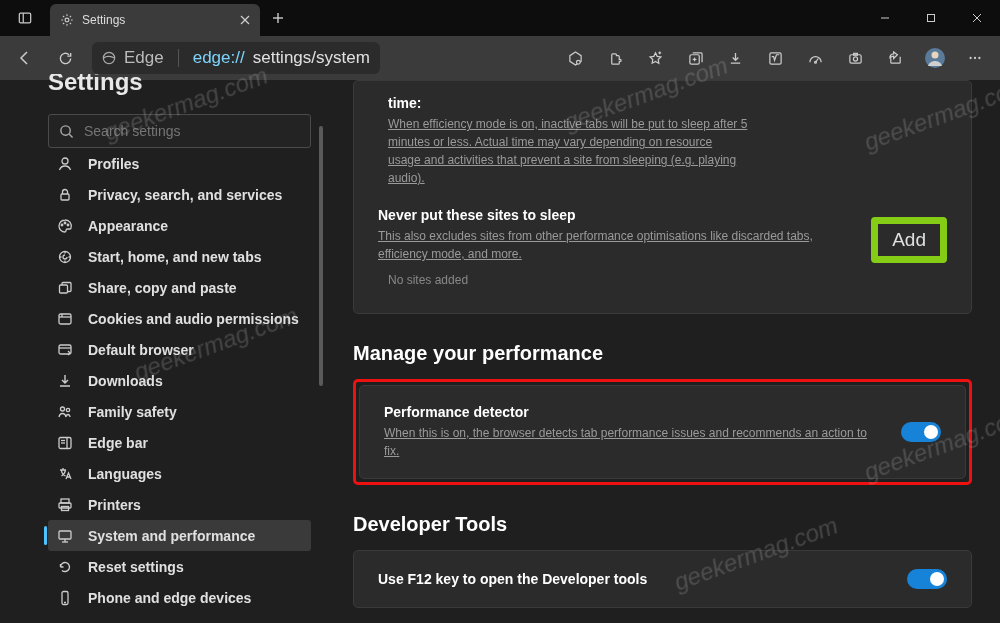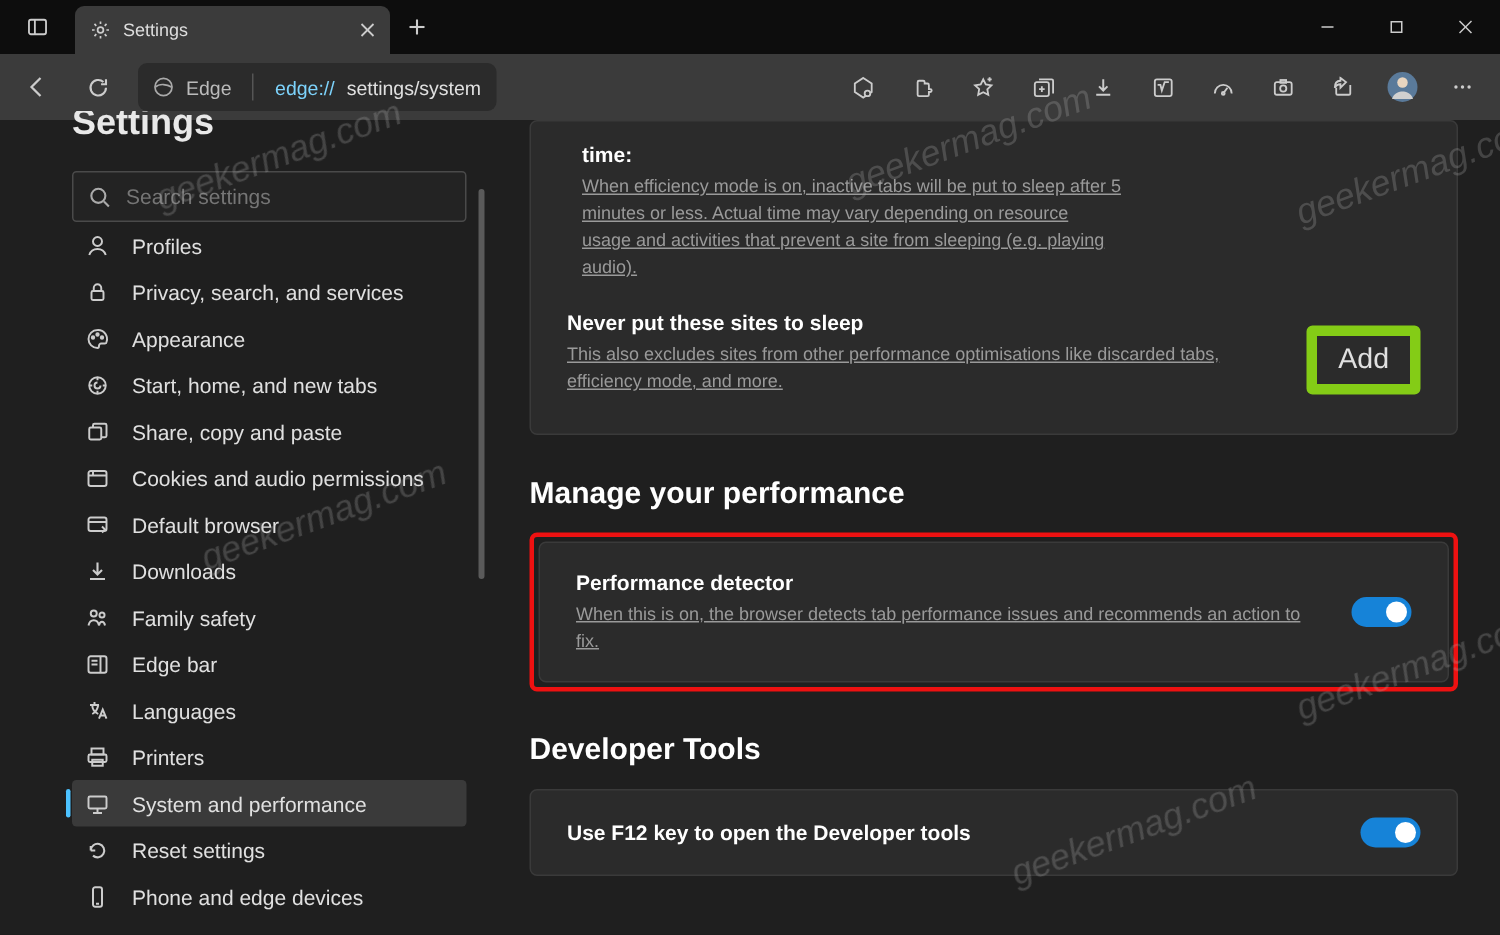--- a/index.html
+++ b/index.html
@@ -48,21 +48,21 @@
   .tool-btn { width: 38px; height: 36px; display:flex; align-items:center; justify-content:center; color:#ccc; }
   .address {
     display: flex;
     align-items: center;
     background: #2b2b2b;
     border-radius: 6px;
     height: 32px;
     padding: 0 10px;
     margin: 0 6px;
     gap: 8px;
-    font-size: 13px;
+    font-size: 17px;
     color: #bbb;
     flex: 0 0 auto;
   }
   .vsep { width:1px; height:18px; background:#555; margin: 0 6px; }
   .toolbar-spacer { flex:1; }
 
   .content {
     display: flex;
     height: calc(623px - 36px - 44px);
     background: #1f1f1f;
@@ -104,20 +104,21 @@
   .nav-item {
     display: flex;
     align-items: center;
     gap: 14px;
     height: 31px;
     padding: 0 8px;
     font-size: 14px;
     color: #e0e0e0;
     border-radius: 3px;
     position: relative;
+    font-weight: bold;
   }
   .nav-item.active {
     background: #3a3a3a;
   }
   .nav-item.active::before {
     content:'';
     position:absolute;
     left:-4px; top:6px; bottom:6px;
     width:3px;
     background:#4cc2ff;
@@ -525,20 +526,21 @@
         <div class="card-desc" style="max-width:360px">When efficiency mode is on, inactive tabs will be put to sleep after 5 minutes or less. Actual time may vary depending on resource usage and activities that prevent a site from sleeping (e.g. playing audio).</div>
       </div>
       <div class="card-section">
         <div class="card-row">
           <div>
             <div class="card-title">Never put these sites to sleep</div>
             <div class="card-desc">This also excludes sites from other performance optimisations like discarded tabs, efficiency mode, and more.</div>
           </div>
           <button class="add-btn">Add</button>
         </div>
+        <div class="inset-note">No sites added</div>
       </div>
     </div>
 
     <div class="section-heading">Manage your performance</div>
     <div class="highlight-box">
       <div class="perf-card">
         <div>
           <div class="card-title">Performance detector</div>
           <div class="card-desc">When this is on, the browser detects tab performance issues and recommends an action to fix.</div>
         </div>

